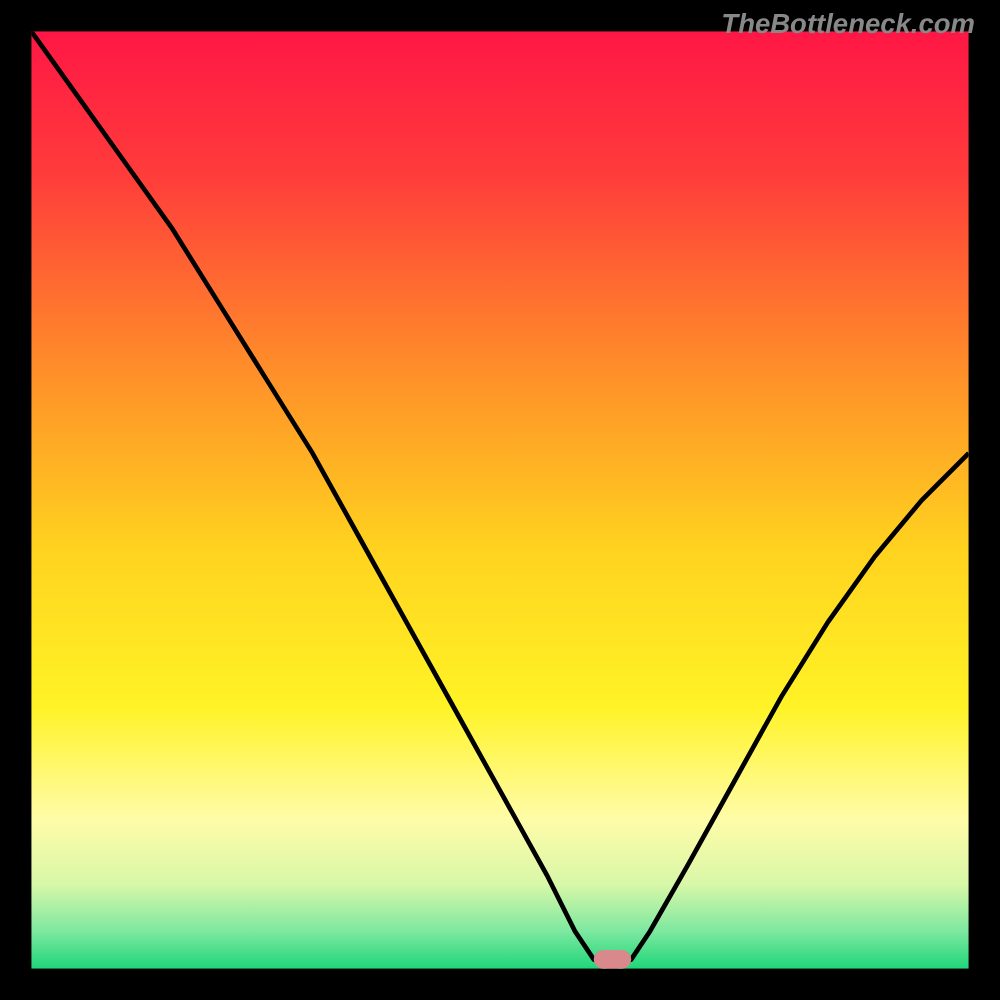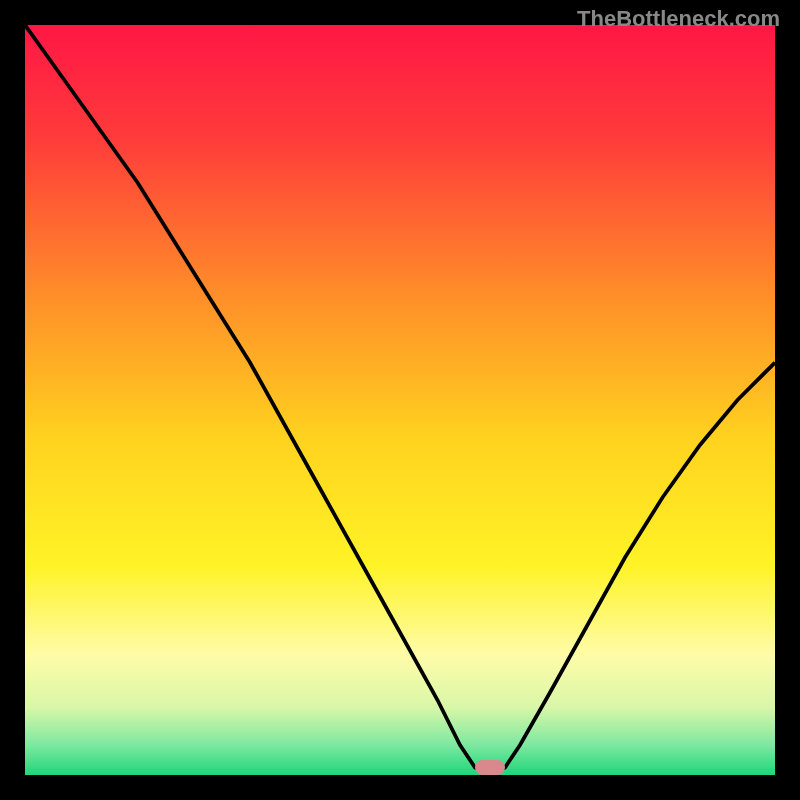--- a/index.html
+++ b/index.html
@@ -17,20 +17,21 @@
     background: #000;
   }
   .watermark {
     position: absolute;
     top: 6px;
     right: 20px;
     color: #888;
     font-size: 22px;
     font-weight: bold;
     z-index: 10;
+    font-style: italic;
   }
   .plot-area {
     position: absolute;
     left: 25px;
     top: 25px;
     width: 750px;
     height: 750px;
   }
   .gradient-bg {
     position: absolute;

